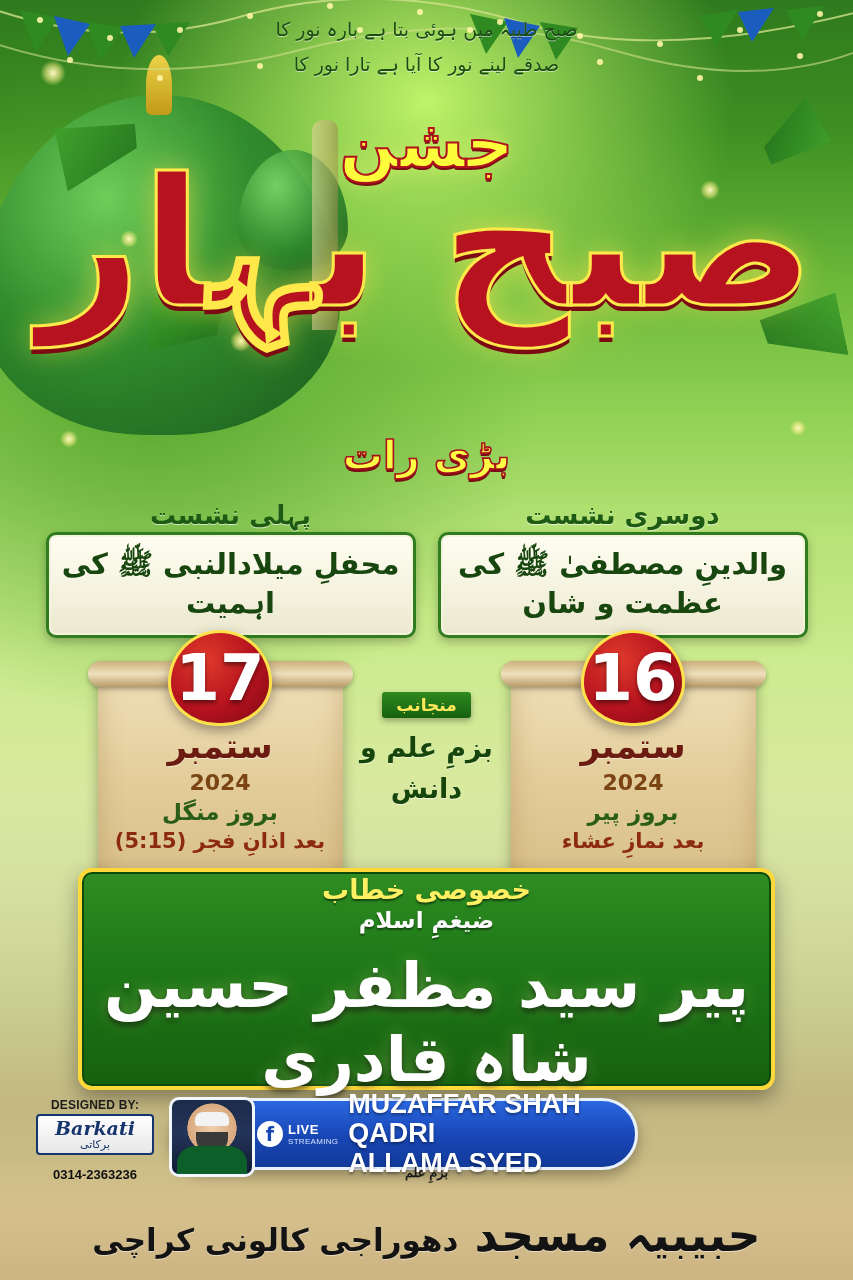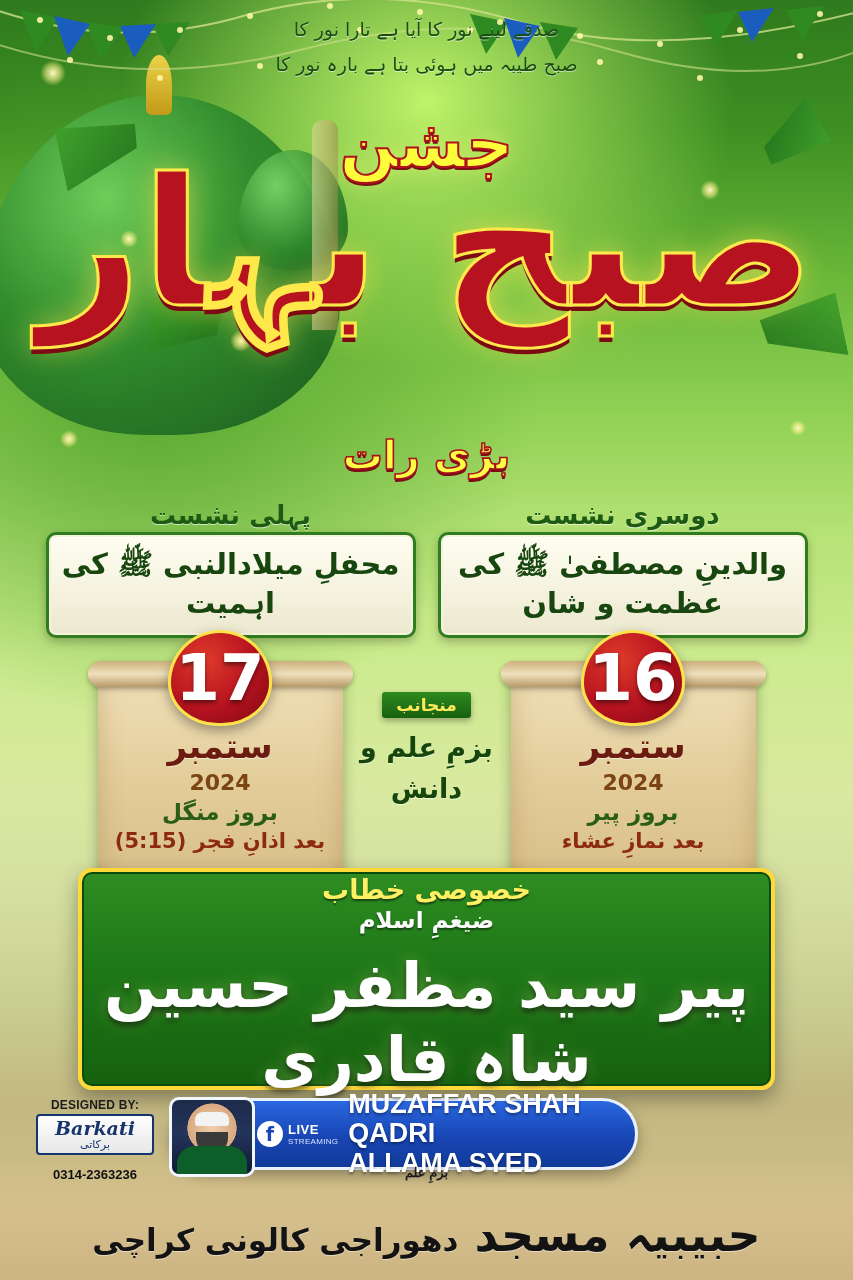--- a/index.html
+++ b/index.html
@@ -495,22 +495,22 @@
           <circle cx="360" cy="30" r="3"></circle>
         <circle cx="470" cy="30" r="3"></circle>
           <circle cx="600" cy="62" r="3"></circle>
         <circle cx="700" cy="78" r="3"></circle>
           <circle cx="800" cy="56" r="3"></circle>
       </g>
     </svg>
   </div>
 
   <div class="top-couplet">
+    <span>صبح طیبہ میں ہوئی بتا ہے بارہ نور کا</span>
     <span>صدقے لینے نور کا آیا ہے تارا نور کا</span>
-    <span>صبح طیبہ میں ہوئی بتا ہے بارہ نور کا</span>
   </div>
 
   <div class="jashn-wrap">
     <div class="jashn-small">جشن</div>
     <div class="jashn-big">صبح بہار</div>
   </div>
   <div class="bari-raat">بڑی رات</div>
 
   <div class="sessions">
     <div class="session">

